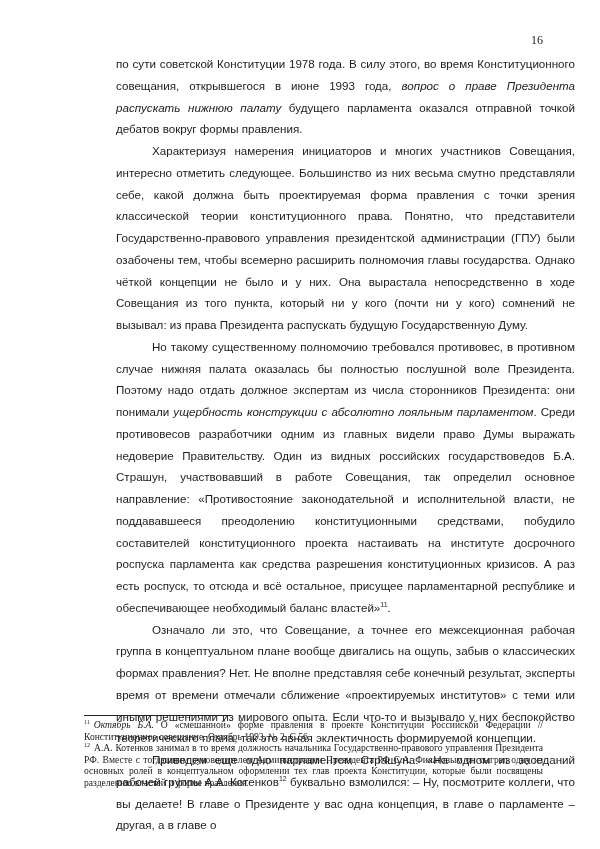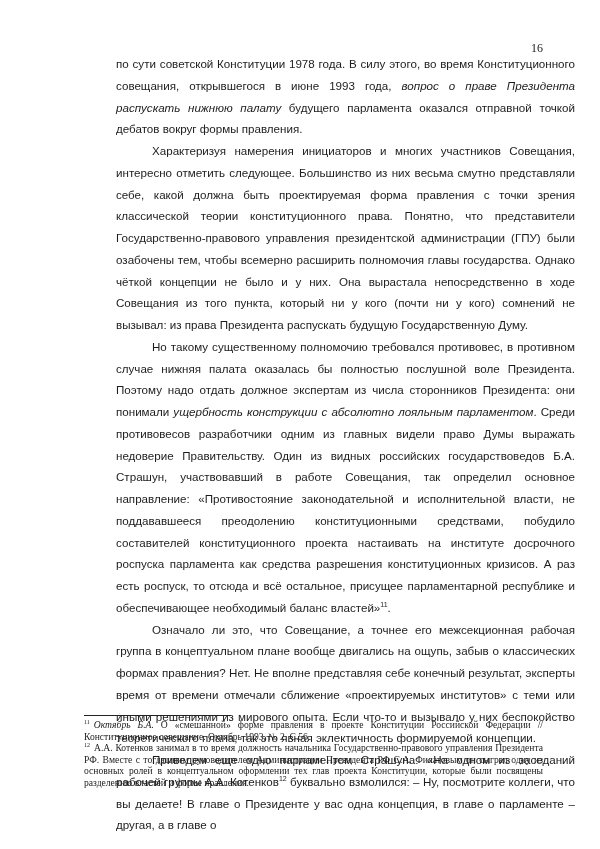--- a/index.html
+++ b/index.html
@@ -1,18 +1,18 @@
 <!DOCTYPE html>
 <html><head>
 <meta charset="utf-8">
 <style>
   html, body { margin: 0; padding: 0; background: #ffffff; }
   body { width: 600px; height: 849px; position: relative; overflow: hidden; color: #1a1a1a; }
   .page-number {
-    position: absolute; top: 41px; right: 57px;
+    position: absolute; top: 33px; right: 57px;
     font-family: "Liberation Serif", serif; font-size: 12px; color: #222;
   }
   .body-text {
     position: absolute; left: 76px; top: 53px; width: 459px;
     font-family: Liberation Sans, sans-serif; font-size: 11.6px;
     line-height: 21.75px; text-align: justify; color: #1c1c1c; margin-left: 40px;
   }
   .body-text p { margin: 0; }
   .body-text p.indent { text-indent: 36px; }
   .body-text em { font-style: italic; }

